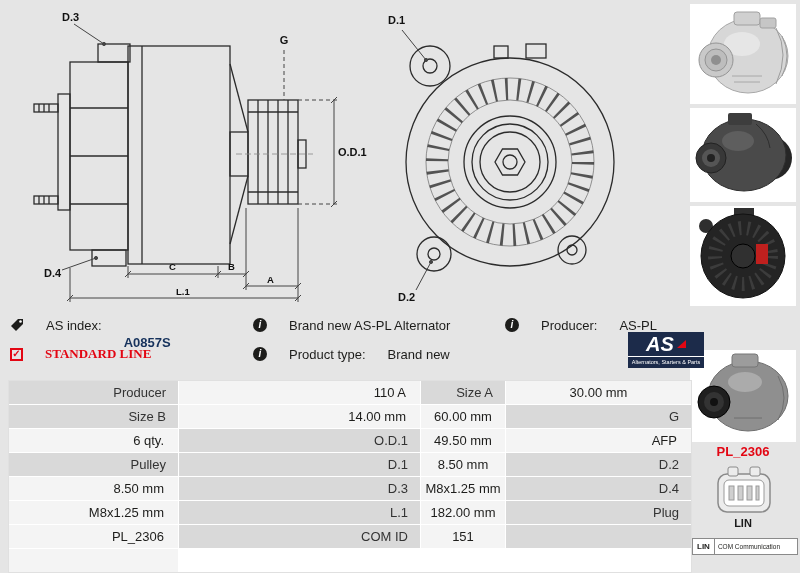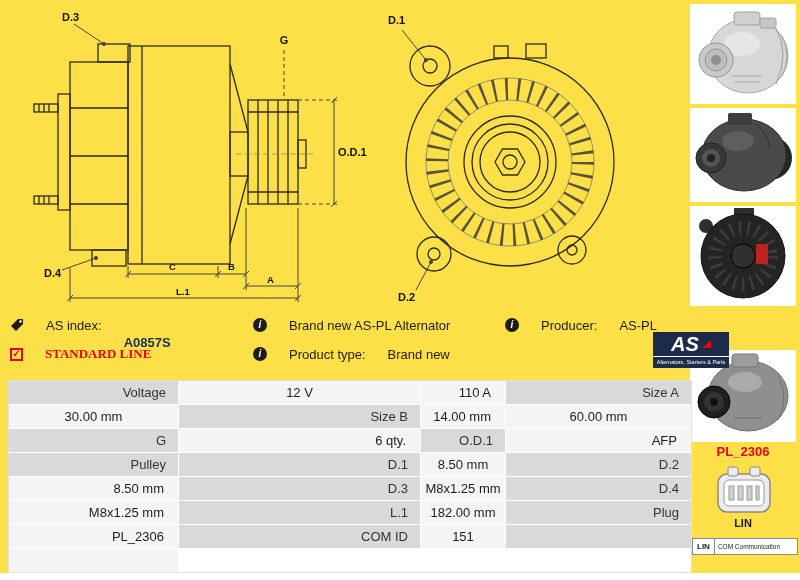--- a/index.html
+++ b/index.html
@@ -4,21 +4,21 @@
 <style>
   * { margin:0; padding:0; box-sizing:border-box; }
   html,body { background:#ffffff; }
   body {
     width:800px; height:580px;
     font-family:"Liberation Sans", sans-serif;
     color:#1d1d1b;
     position:relative;
     overflow:hidden;
   }
-  .page { position:relative; width:800px; height:573px; background:#fde047; }
+  .page { position:relative; width:800px; height:573px; background:#e5e5e5; }
 
   
   svg.drawing { position:absolute; }
   svg.drawing text { font-family:"Liberation Sans", sans-serif; font-size:11px; font-weight:bold; fill:#111; }
   svg.drawing .tiny { font-size:9.5px; }
 
   
   .photo { position:absolute; left:690px; width:106px; background:#fff; }
   .plug-code { position:absolute; left:690px; top:444px; width:106px; text-align:center;
                font-weight:bold; font-size:13px; color:#e30613; }
@@ -37,21 +37,21 @@
                font-size:10px; font-weight:bold; font-style:italic; display:flex; align-items:center;
                justify-content:center; line-height:1; }
   .check-icon { flex:0 0 auto; width:13px; height:13px; border:2px solid #e30613; color:#e30613;
                 font-size:10px; font-weight:bold; display:flex; align-items:center; justify-content:center;
                 line-height:1; }
   .bold { font-weight:normal; }
   .index-value { font-weight:bold; color:#16325c;margin-top:35px; }
   .red-text { color:#e30613; font-weight:bold;font-family:Liberation Serif, serif; }
 
   
-  .as-logo { position:absolute; left:653px; top:332px; width:76px; }
+  .as-logo { position:absolute; left:628px; top:332px; width:76px; }
   .as-logo-top { background:#1c2b4a; color:#fff; height:25px; display:flex; align-items:center;
                  justify-content:center; font-style:italic; font-weight:bold; font-size:20px;
                  border-bottom:1px solid #fff; }
   .as-logo-accent { display:inline-block; width:0; height:0; border-left:9px solid transparent;
                     border-bottom:8px solid #e30613; margin-left:3px; }
   .as-logo-bar { background:#1c2b4a; color:#fff; font-size:5.5px; text-align:center; padding:2px 1px 3px; }
 
   
   .spec-table { position:absolute; left:8px; top:380px; width:684px;
                 display:grid; grid-template-columns:169px 241px 84px 185px;
@@ -274,34 +274,34 @@
 
   <div class="as-logo">
     <div class="as-logo-top">
       <span>AS</span>
       <span class="as-logo-accent"></span>
     </div>
     <div class="as-logo-bar">Alternators, Starters &amp; Parts</div>
   </div>
 
   <div class="spec-table">
-    <div class="cell lab">Voltage</div>
-    <div class="cell val1">12 V</div>
+    <div class="cell lab">Producer</div>
     <div class="cell val2">110 A</div>
 
     <div class="cell lab">Size A</div>
     <div class="cell val1">30.00 mm</div>
     <div class="cell lab">Size B</div>
     <div class="cell val2">14.00 mm</div>
 
     <div class="cell val1">60.00 mm</div>
     <div class="cell lab">G</div>
     <div class="cell val2">6 qty.</div>
 
     <div class="cell lab">O.D.1</div>
+    <div class="cell val1">49.50 mm</div>
     <div class="cell val2">AFP</div>
     <div class="cell lab">Pulley</div>
 
     <div class="cell lab">D.1</div>
     <div class="cell val1">8.50 mm</div>
     <div class="cell lab">D.2</div>
     <div class="cell val2">8.50 mm</div>
 
     <div class="cell lab">D.3</div>
     <div class="cell val1">M8x1.25 mm</div>

